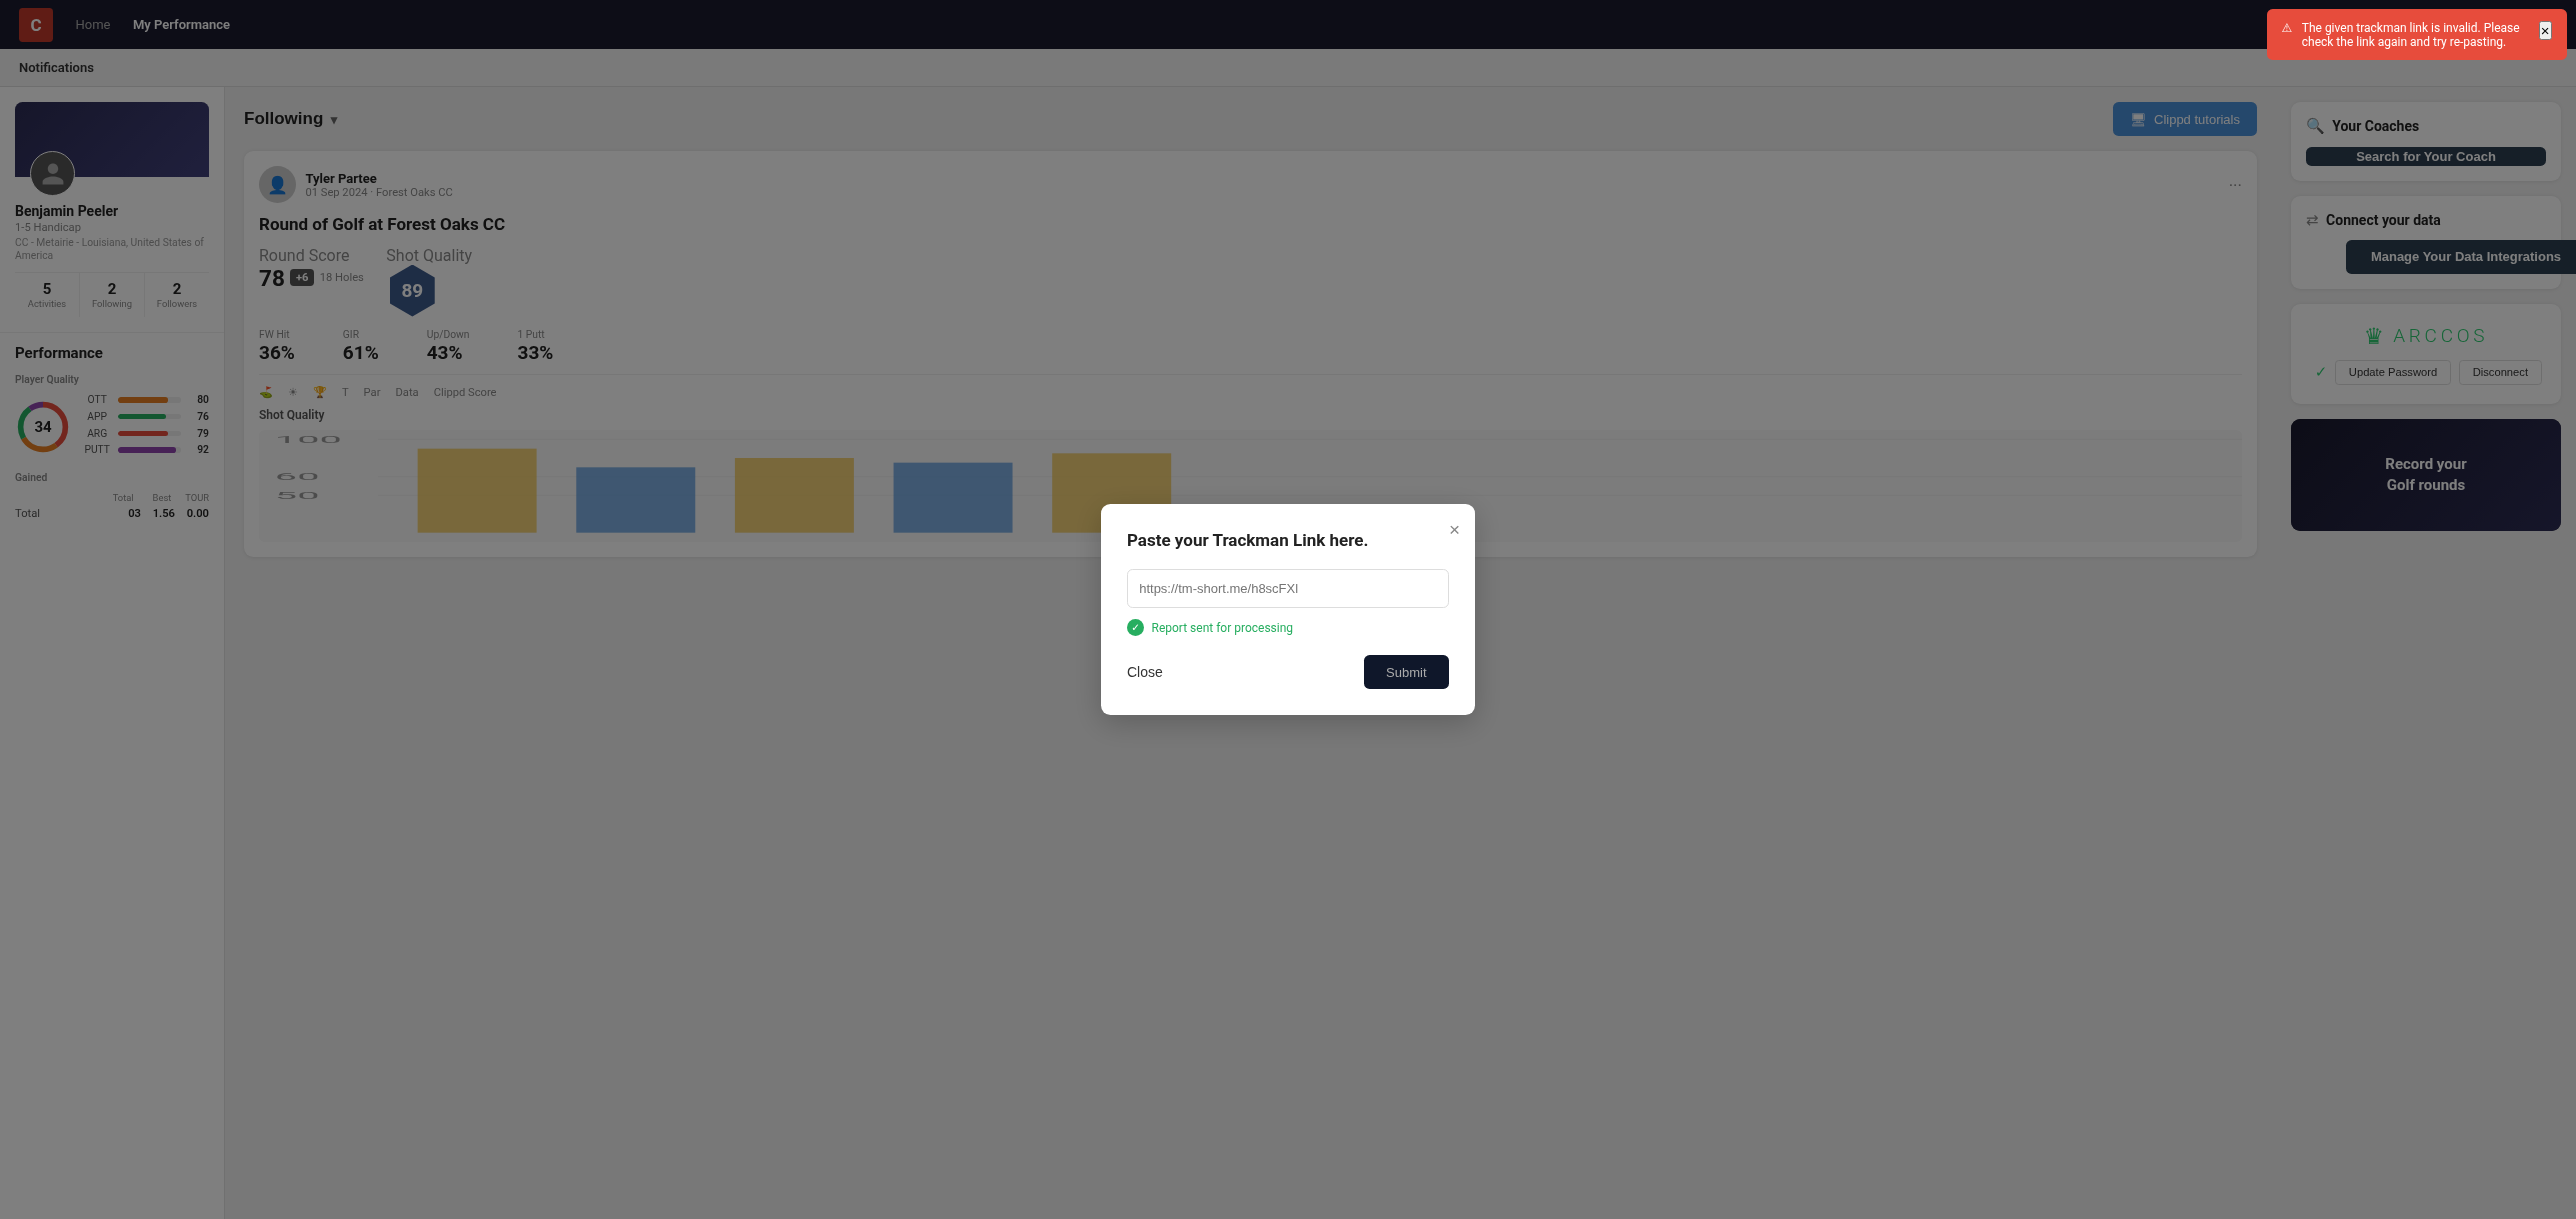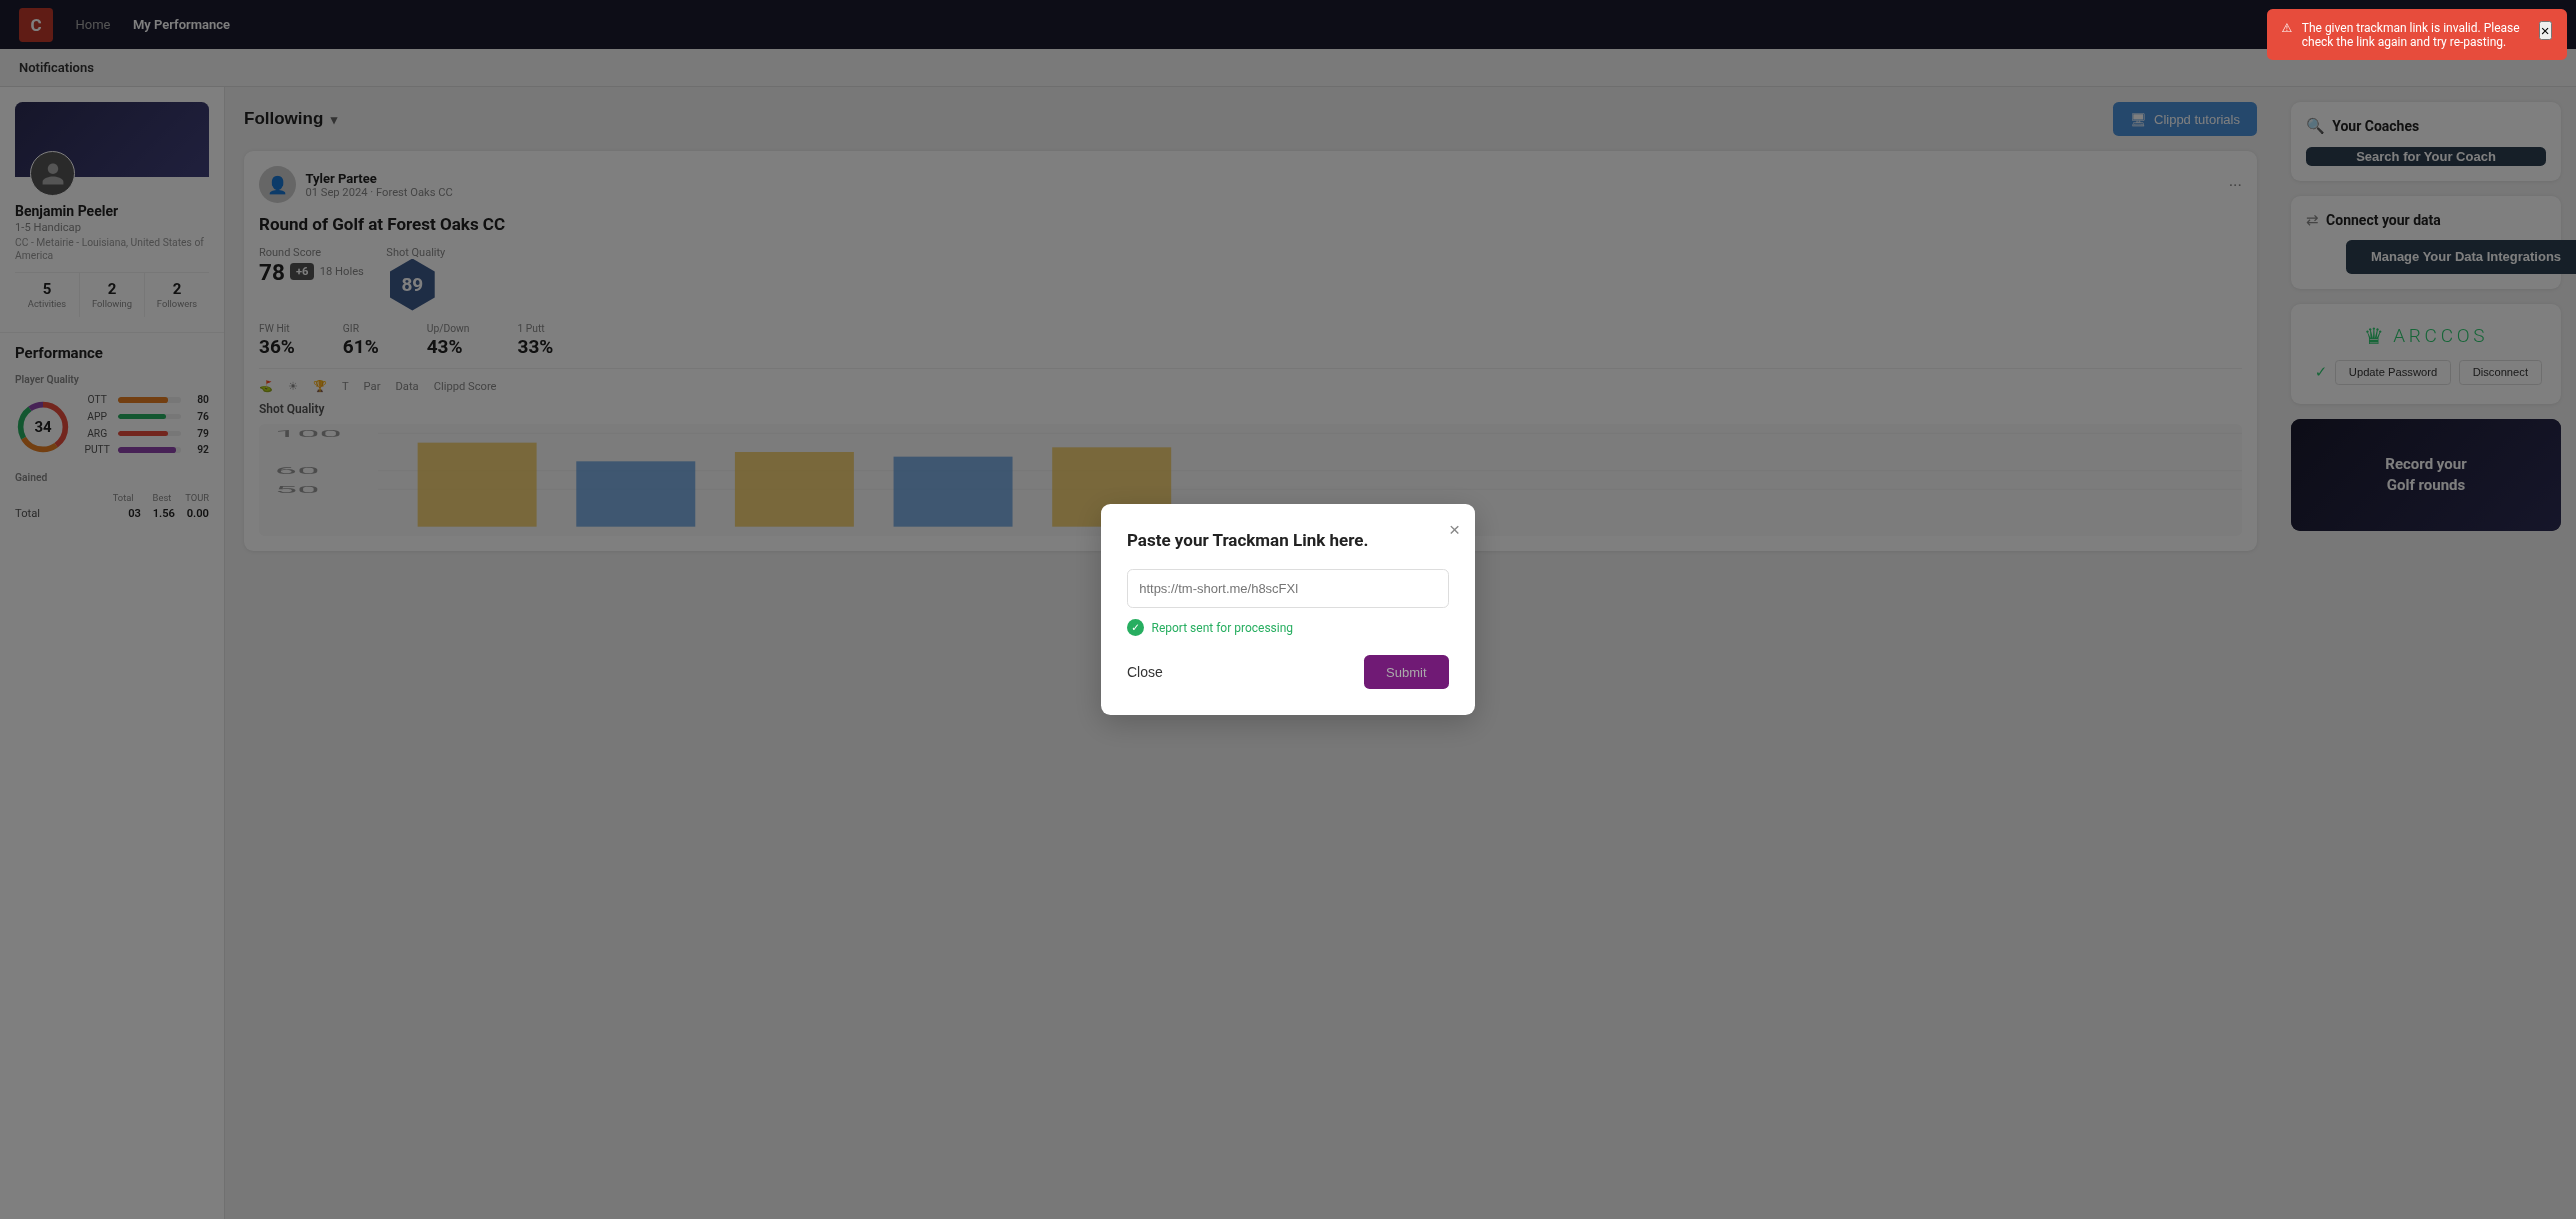--- a/index.html
+++ b/index.html
@@ -87,21 +87,21 @@
     .post-header { display: flex; align-items: center; gap: 9.4px; margin-bottom: 11.2px; }
     .post-avatar { width: 37px; height: 37px; border-radius: 50%; background: #ccc; display: flex; align-items: center; justify-content: center; font-size: 17px; color: #888; }
     .post-user-info { flex: 1; }
     .post-user-name { font-size: 13px; font-weight: 700; color: #222; }
     .post-meta { font-size: 11.2px; color: #888; }
     .post-more { color: #888; cursor: pointer; font-size: 17px; }
 
     .post-title { font-size: 17px; font-weight: 700; color: #222; margin-bottom: 11.2px; }
     .post-stats { display: flex; gap: 22.5px; margin-bottom: 11.2px; }
     .post-stat-block { }
-    .post-stat-label { font-size: 11px; color: #888; }
+    .post-stat-label { font-size: 16px; color: #888; }
     .post-stat-value { font-size: 22.5px; font-weight: 700; color: #222; display: flex; align-items: center; gap: 5.6px; }
     .score-badge { background: #555; color: white; font-size: 11.2px; padding: 1.9px 5.6px; border-radius: 3.7px; }
     .score-holes { font-size: 11.2px; color: #888; font-weight: normal; }
     .shot-quality-hex { width: 52px; height: 52px; display: flex; align-items: center; justify-content: center; background: #3d5a8a; color: white; font-size: 19px; font-weight: 700; clip-path: polygon(50% 0%, 93% 25%, 93% 75%, 50% 100%, 7% 75%, 7% 25%); }
 
     .post-stats-row { display: flex; gap: 48px; margin-bottom: 10px; }
     .post-mini-stat { }
     .post-mini-label { font-size: 10.3px; color: #888; }
     .post-mini-value { font-size: 19px; font-weight: 700; color: #222; }
 
@@ -141,21 +141,21 @@
     .modal {
       background: white; border-radius: 9.4px; padding: 26px; width: 374px; box-shadow: 0 7.5px 30px rgba(0,0,0,0.2); position: relative;
     }
     .modal-title { font-size: 17px; font-weight: 700; color: #222; margin-bottom: 19px; }
     .modal-close { position: absolute; top: 15px; right: 15px; background: none; border: none; font-size: 19px; cursor: pointer; color: #888; }
     .modal-input { width: 100%; padding: 11.2px; border: 0.9px solid #ddd; border-radius: 5.6px; font-size: 13px; color: #aaa; margin-bottom: 11.2px; }
     .modal-success { display: flex; align-items: center; gap: 7.5px; color: #27ae60; font-size: 12px; margin-bottom: 19px; }
     .modal-success-icon { width: 17px; height: 17px; background: #27ae60; border-radius: 50%; color: white; display: flex; align-items: center; justify-content: center; font-size: 10.3px; flex-shrink: 0; }
     .modal-actions { display: flex; justify-content: space-between; align-items: center; }
     .modal-close-btn { background: none; border: none; font-size: 14px; color: #333; cursor: pointer; font-weight: 500; }
-    .modal-submit-btn { background: #701a75; color: #aaa; border: none; padding: 9.4px 22.5px; border-radius: 5.6px; font-size: 13px; cursor: not-allowed; }
+    .modal-submit-btn { background: #0f172a; color: #aaa; border: none; padding: 9.4px 22.5px; border-radius: 5.6px; font-size: 13px; cursor: not-allowed; }
   </style>
 </head>
 <body>
 
 <nav class="top-nav">
   <div class="nav-logo">
     <span>C</span>
   </div>
   <div class="nav-links">
     <a class="nav-link">Home</a>

